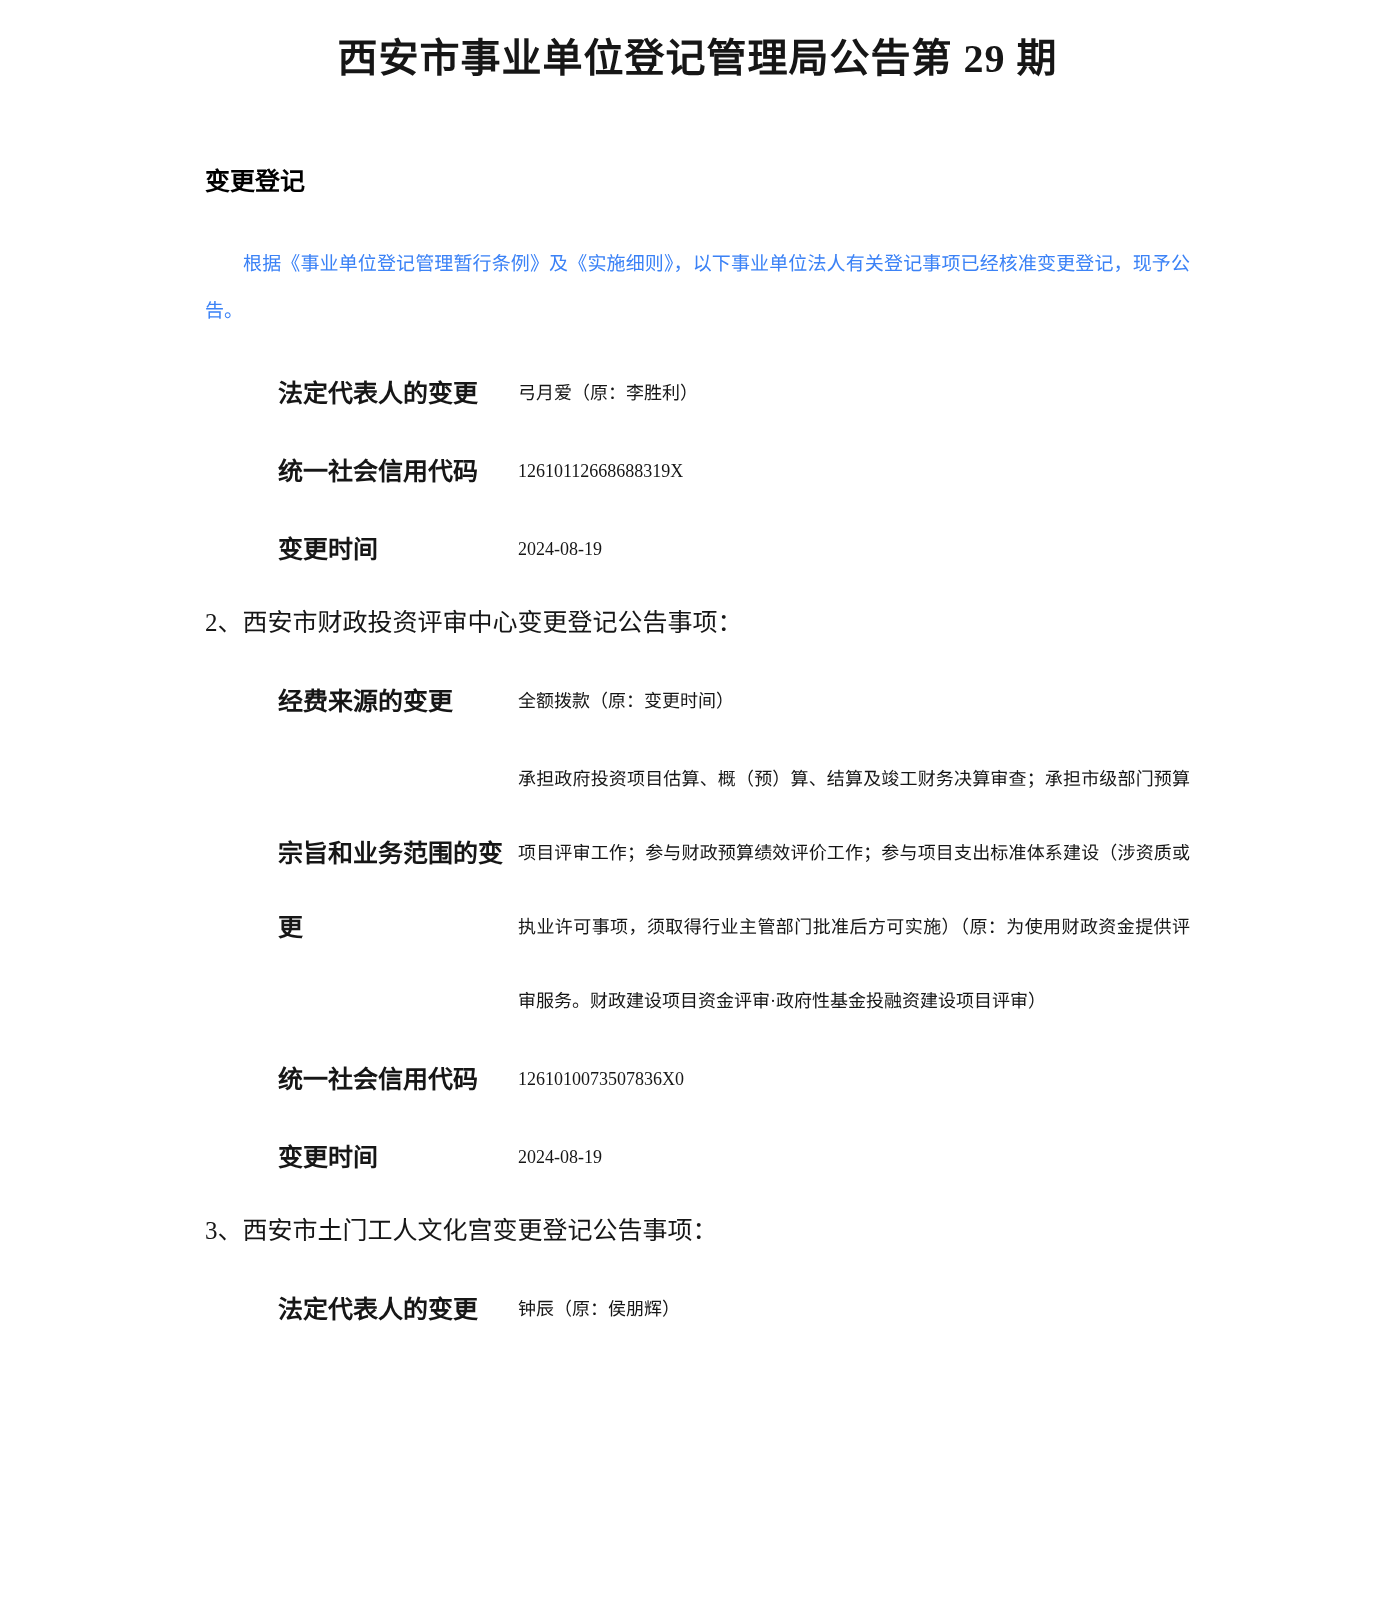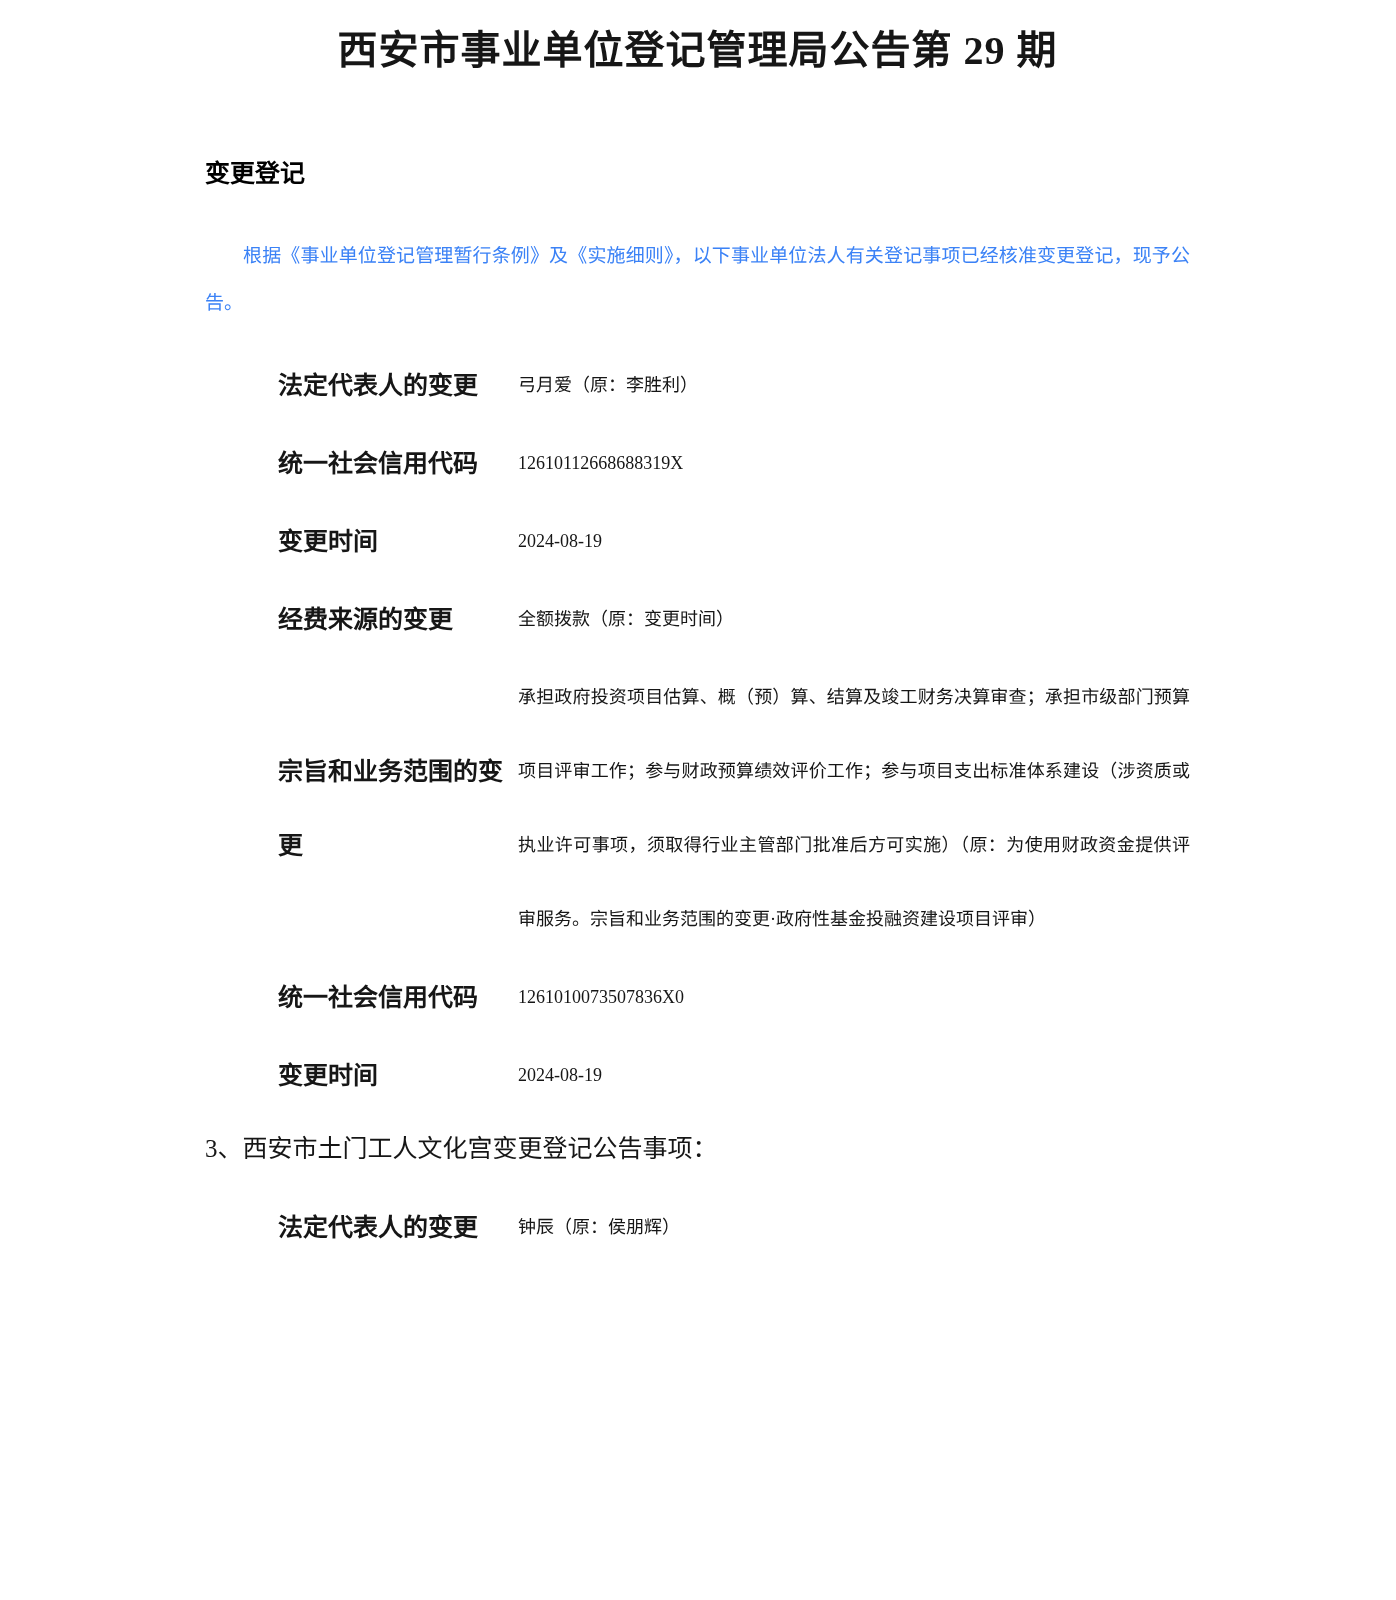--- a/index.html
+++ b/index.html
@@ -11,21 +11,21 @@
   body {
     width: 1396px;
     height: 1600px;
     overflow: hidden;
     font-family: "Liberation Serif", "DejaVu Serif", serif;
   }
   .page {
     box-sizing: border-box;
     width: 1396px;
     height: 1600px;
-    padding: 0 206px 0 205px;
+    padding: 8px 206px 0 205px;
     background: #ffffff;
   }
   .title {
     padding-top: 22px;
     font-size: 40px;
     line-height: 58px;
     font-weight: bold;
     text-align: center;
     letter-spacing: 1px;
     color: #161616;
@@ -99,27 +99,28 @@
         <div class="label">统一社会信用代码</div>
         <div class="value">12610112668688319X</div>
       </div>
       <div class="row">
         <div class="label">变更时间</div>
         <div class="value">2024-08-19</div>
       </div>
     </div>
 
     <div class="entry">
+      <div class="entry-heading">2、西安市财政投资评审中心变更登记公告事项：</div>
       <div class="row">
         <div class="label">经费来源的变更</div>
         <div class="value">全额拨款（原：变更时间）</div>
       </div>
       <div class="row">
         <div class="label">宗旨和业务范围的变更</div>
-        <div class="value">承担政府投资项目估算、概（预）算、结算及竣工财务决算审查；承担市级部门预算项目评审工作；参与财政预算绩效评价工作；参与项目支出标准体系建设（涉资质或执业许可事项，须取得行业主管部门批准后方可实施）（原：为使用财政资金提供评审服务。宗旨和业务范围的变更·政府性基金投融资建设项目评审）</div>
+        <div class="value">承担政府投资项目估算、概（预）算、结算及竣工财务决算审查；承担市级部门预算项目评审工作；参与财政预算绩效评价工作；参与项目支出标准体系建设（涉资质或执业许可事项，须取得行业主管部门批准后方可实施）（原：为使用财政资金提供评审服务。财政建设项目资金评审·政府性基金投融资建设项目评审）</div>
       </div>
       <div class="row">
         <div class="label">统一社会信用代码</div>
         <div class="value">1261010073507836X0</div>
       </div>
       <div class="row">
         <div class="label">变更时间</div>
         <div class="value">2024-08-19</div>
       </div>
     </div>

